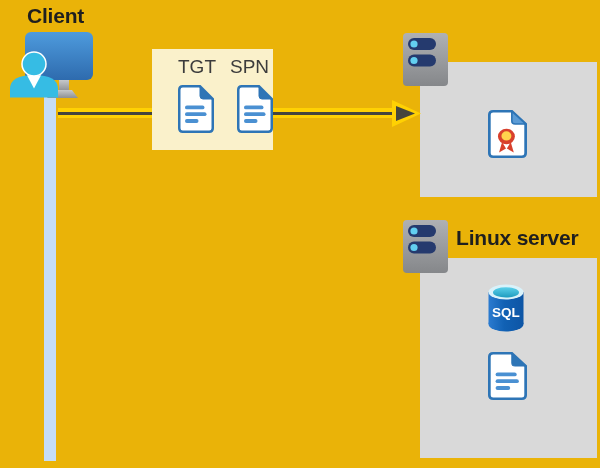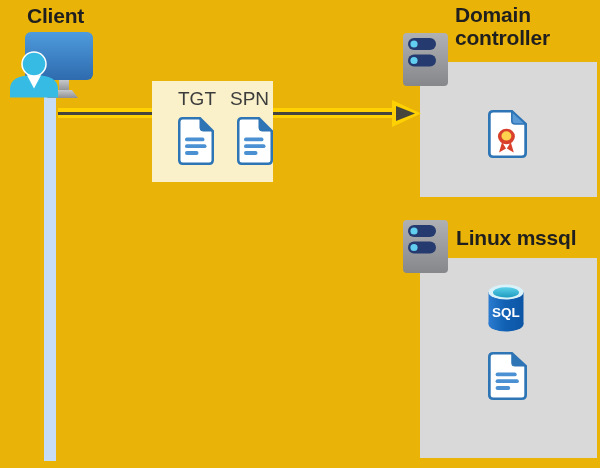--- a/index.html
+++ b/index.html
@@ -21,21 +21,21 @@
     position:absolute; left:58px; top:108px; width:337px; height:10px;
     background:var(--arrow-yellow); z-index:1;
   }
   .arrow-core-stripe {
     position:absolute; left:0; right:0; top:3.5px; height:3px;
     background:var(--arrow-core);
   }
   .arrow-head { position:absolute; left:392px; top:100px; z-index:3; }
   .token-box {
     position:absolute; left:152px; top:49px; width:121px; height:101px;
-    background:var(--token-box-bg); z-index:2;margin-top:32px;
+    background:var(--token-box-bg); z-index:2;
   }
   .token-label {
     position:absolute; top:7px; width:36px; text-align:center;
     font-size:19px; color:var(--label-text);
   }
   .doc { position:absolute; top:36px; }
   .doc .doc-line { fill:var(--doc-line-blue); }
   .panel { position:absolute; width:177px; background:var(--panel-gray); z-index:0; }
   .dc-title    { left:455px; top:3px; width:125px; }
   .dc-panel    { left:420px; top:62px; height:135px; }
@@ -120,41 +120,40 @@
 
     <svg class="doc" style="left:85px" width="36" height="48" viewBox="0 0 36 48">
       <path d="M4.75 1.25 H22 L34.75 14 V43.25 Q34.75 46.75 31.25 46.75 H4.75 Q1.25 46.75 1.25 43.25 V4.75 Q1.25 1.25 4.75 1.25 Z" style="fill:var(--doc-fill);stroke:var(--doc-blue)" stroke-width="2.5"></path>
       <path d="M22 1.25 L34.75 14 H25 Q22 14 22 11 Z" style="fill:var(--doc-blue);stroke:var(--doc-blue)" stroke-width="1"></path>
       <rect class="doc-line" x="7" y="20.5" width="19.5" height="3.8" rx="1.9"></rect>
       <rect class="doc-line" x="7" y="27.3" width="21.5" height="3.8" rx="1.9"></rect>
       <rect class="doc-line" x="7" y="34.1" width="13.5" height="3.8" rx="1.9"></rect>
     </svg>
   </div>
 
-  <div class="title dc-title">Domain controller</div>
   <div class="panel dc-panel"></div>
 
   <svg class="server-icon dc-server" width="45" height="53" viewBox="0 0 45 53">
     <rect x="0" y="0" width="45" height="53" rx="4" fill="url(#gradServer)"></rect>
     <rect x="5" y="5" width="28" height="12" rx="6" style="fill:var(--server-pill-navy)"></rect>
     <circle cx="11" cy="11" r="3.6" style="fill:var(--server-dot-cyan)"></circle>
     <rect x="5" y="21.5" width="28" height="12" rx="6" style="fill:var(--server-pill-navy)"></rect>
     <circle cx="11" cy="27.5" r="3.6" style="fill:var(--server-dot-cyan)"></circle>
   </svg>
 
   <svg class="cert-icon" width="39" height="48" viewBox="0 0 36 48" preserveAspectRatio="none">
     <path d="M4.75 1.25 H22 L34.75 14 V43.25 Q34.75 46.75 31.25 46.75 H4.75 Q1.25 46.75 1.25 43.25 V4.75 Q1.25 1.25 4.75 1.25 Z" style="fill:var(--doc-fill);stroke:var(--doc-blue)" stroke-width="2.5"></path>
     <path d="M22 1.25 L34.75 14 H25 Q22 14 22 11 Z" style="fill:var(--cert-fold-blue);stroke:var(--doc-blue)" stroke-width="1.5"></path>
     <path d="M13 32 L10.2 42.5 L16.6 38.6 Z" style="fill:var(--cert-red)"></path>
     <path d="M21 32 L23.8 42.5 L17.4 38.6 Z" style="fill:var(--cert-red)"></path>
     <circle cx="17" cy="26.5" r="7.8" style="fill:var(--cert-red)"></circle>
     <circle cx="17" cy="25.9" r="4.6" style="fill:var(--cert-gold)"></circle>
   </svg>
 
-  <div class="title linux-title">Linux mssql</div>
+  <div class="title linux-title">Linux server</div>
   <div class="panel linux-panel"></div>
 
   <svg class="server-icon linux-server" width="45" height="53" viewBox="0 0 45 53">
     <rect x="0" y="0" width="45" height="53" rx="4" fill="url(#gradServer)"></rect>
     <rect x="5" y="5" width="28" height="12" rx="6" style="fill:var(--server-pill-navy)"></rect>
     <circle cx="11" cy="11" r="3.6" style="fill:var(--server-dot-cyan)"></circle>
     <rect x="5" y="21.5" width="28" height="12" rx="6" style="fill:var(--server-pill-navy)"></rect>
     <circle cx="11" cy="27.5" r="3.6" style="fill:var(--server-dot-cyan)"></circle>
   </svg>
 

